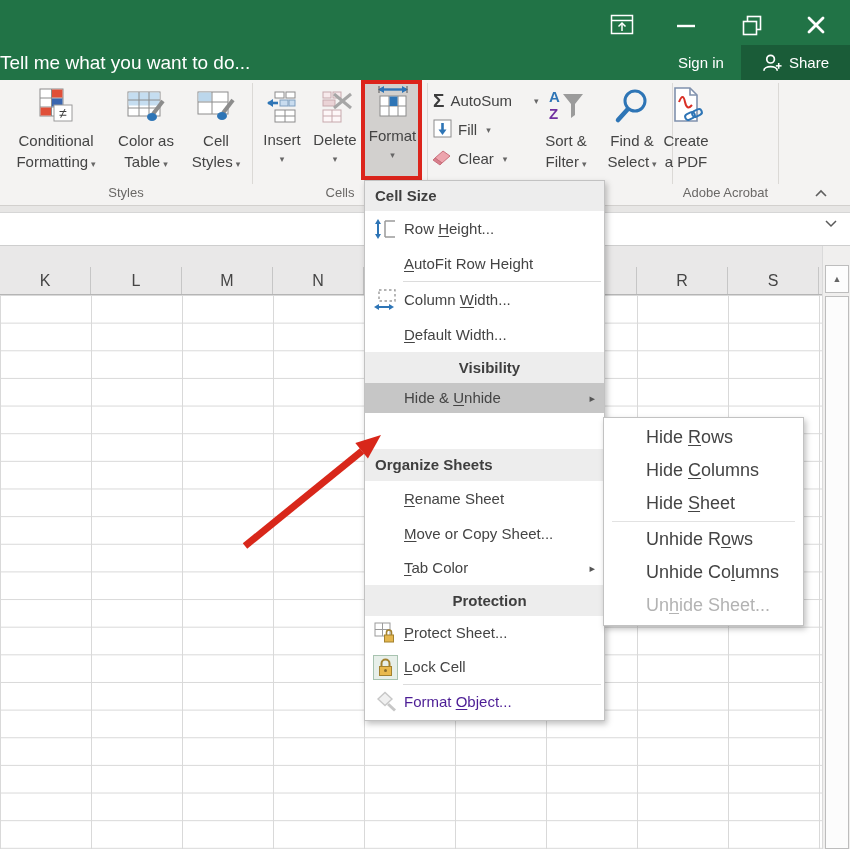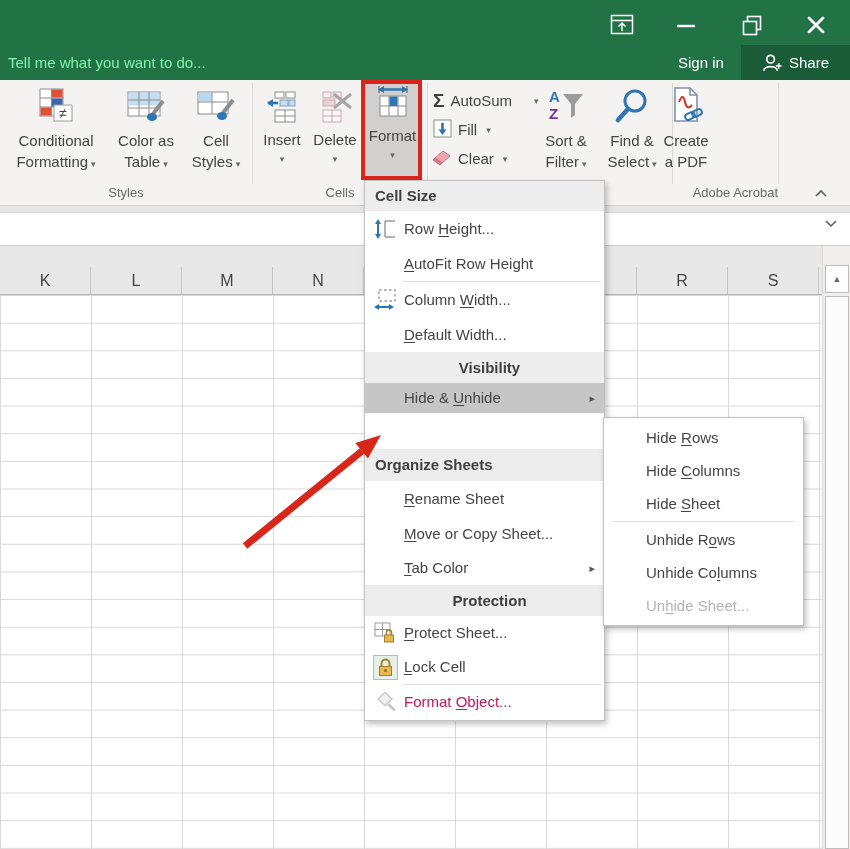--- a/index.html
+++ b/index.html
@@ -3,21 +3,21 @@
 <meta charset="utf-8">
 <style>
   * { box-sizing: border-box; margin: 0; padding: 0; }
   body { font-family: "Liberation Sans", sans-serif; background:#fff; }
   .stage { position:relative; width:850px; height:849px; overflow:hidden; background:#fff; }
 
   
   .titlebar { position:absolute; left:0; top:0; width:850px; height:45px; background:#217346; }
   .winbtn { position:absolute; top:11px; width:28px; height:28px; cursor:default; }
   .tellme-bar { position:absolute; left:0; top:45px; width:850px; height:35px; background:#217346; }
-  .tellme { position:absolute; left:8px; top:0; height:35px; line-height:35px; font-size:15px; color:#86efac; }
+  .tellme { position:absolute; left:0; top:0; height:35px; line-height:35px; font-size:19px; color:#ffffff; }
   .signin { position:absolute; left:678px; top:0; height:35px; line-height:35px; font-size:15px; color:#ffffff; }
   .share { position:absolute; left:741px; top:0; width:109px; height:35px; background:#1a5c38; display:flex; align-items:center; justify-content:center; gap:6px; color:#fff; font-size:15px; }
 
   
   .ribbon { position:absolute; left:0; top:80px; width:850px; height:126px; background:#f4f3f2; border-bottom:1px solid #d2d0ce; }
   .gsep { position:absolute; top:3px; width:1px; height:101px; background:#dbd9d6; }
   .bigbtn { position:absolute; top:4px; display:flex; flex-direction:column; align-items:center; font-size:15px; color:#444; }
   .bigbtn .ic { height:46px; display:flex; align-items:center; justify-content:center; }
   .bigbtn .l { line-height:21px; white-space:nowrap; }
   .caret { font-size:9px; color:#666; margin-left:3px; }
@@ -54,28 +54,28 @@
   .vs-thumb { position:absolute; left:2px; top:50px; width:24px; height:553px; background:#fcfcfc; border:1px solid #bdbdbd; }
 
   
   .menu { position:absolute; left:364px; top:180px; width:241px; background:#fff; border:1px solid #c2c2c2; box-shadow:2px 3px 6px rgba(0,0,0,.25); z-index:60; padding-bottom:2px; font-size:15px; color:#444; }
   .mh { padding-left:10px; font-weight:bold; background:#ededed; color:#3f3f3f; }
   .mh30 { height:30px; line-height:30px; } .mh31 { height:31px; line-height:31px;text-align:center; } .mh32 { height:32px; line-height:32px;margin-top:36px; }
   .mi { position:relative; padding-left:39px; white-space:nowrap; }
   .h35 { height:35px; line-height:35px; } .h34 { height:34px; line-height:34px; }
   .h33 { height:33px; line-height:33px; } .h30 { height:30px; line-height:30px; }
   .mi.hl { background:#c6c6c6; }
-  .mi.dis { color:#be185d; }
+  .mi.dis { color:#4c1d95; }
   .mi-ico { position:absolute; left:6px; top:50%; transform:translateY(-50%); width:28px; height:26px; display:flex; align-items:center; justify-content:center; }
   .sub { position:absolute; right:9px; top:0; font-size:11px; color:#555; }
   .msep { border-top:1px solid #dcdcdc; margin:0 3px 0 38px; height:0; }
   .accel { text-decoration:underline; text-underline-offset:2px; }
 
   
-  .submenu { position:absolute; left:603px; top:417px; width:201px; background:#fff; border:1px solid #c2c2c2; box-shadow:2px 3px 6px rgba(0,0,0,.25); z-index:70; padding:3px 0; font-size:15px; color:#444; }
+  .submenu { position:absolute; left:603px; top:417px; width:201px; background:#fff; border:1px solid #c2c2c2; box-shadow:2px 3px 6px rgba(0,0,0,.25); z-index:70; padding:3px 0; font-size:18px; color:#444; }
   .smi { position:relative; height:33px; line-height:33px; padding-left:42px; white-space:nowrap; }
   .smi.dis { color:#b3b3b3; }
   .smsep { border-top:1px solid #e2e2e2; margin:1px 8px; height:0; }
 
   
   .arrow-overlay { position:absolute; left:0; top:0; width:850px; height:849px; z-index:90; pointer-events:none; }
 </style>
 </head>
 <body>
 
@@ -292,21 +292,21 @@
         </svg>
       </span>
       <span class="l">Create</span>
       <span class="l">a PDF</span>
     </div>
 
     <div class="gsep" style="left:778px;"></div>
 
     <div class="grouplabel" style="left:0; width:252px;">Styles</div>
     <div class="grouplabel" style="left:253px; width:174px;">Cells</div>
-    <div class="grouplabel" style="left:673px; width:105px;text-align:right;">Adobe Acrobat</div>
+    <div class="grouplabel" style="left:673px; width:105px;">Adobe Acrobat</div>
 
     <svg style="position:absolute; left:812px; top:107px;" width="18" height="12" viewBox="0 0 18 12">
       <polyline points="4,9 9,4 14,9" fill="none" stroke="#5f5f5f" stroke-width="1.6"></polyline>
     </svg>
   </div>
 
   <div class="red-box"></div>
 
   <div class="formula-row">
     <div class="formula-field"></div>

